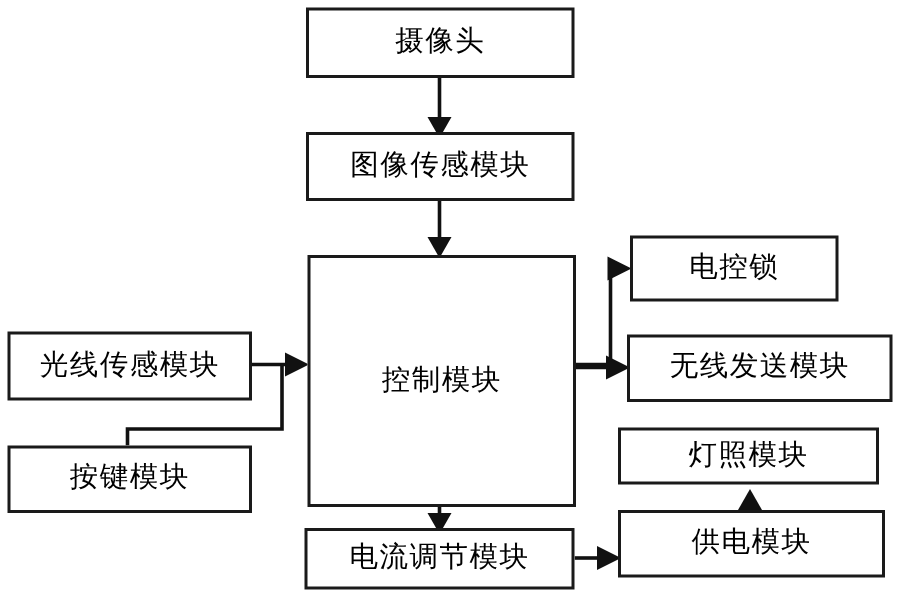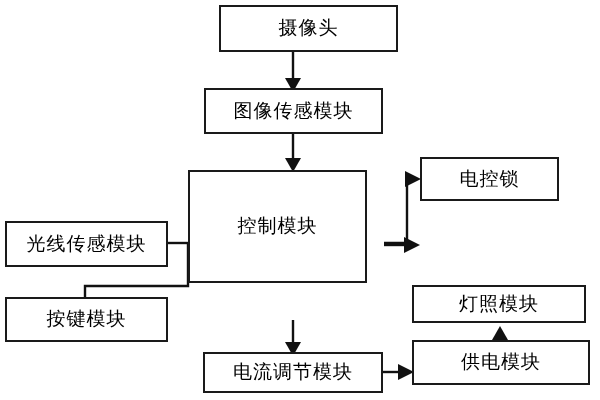--- a/index.html
+++ b/index.html
@@ -98,44 +98,47 @@
       <line x1="383" y1="372" x2="400" y2="372"></line>
       <polygon points="398,364 398,380 414,372"></polygon>
     </g>
 
     <g>
       <line x1="500" y1="350" x2="500" y2="338"></line>
       <polygon points="492,340 508,340 500,326"></polygon>
     </g>
   </svg>
 
-  <div class="node" style="left:204px; top:5px; width:179px; height:47px;margin-left:15px;">
+  <div class="node" style="left:204px; top:5px; width:179px; height:47px;">
     <span class="node-label">摄像头</span>
   </div>
 
   <div class="node" style="left:204px; top:88px; width:179px; height:46px;justify-content:center;">
     <span class="node-label">图像传感模块</span>
   </div>
 
-  <div class="node" style="left:188px; top:170px; width:179px; height:113px;text-align:center;">
+  <div class="node" style="left:205px; top:170px; width:179px; height:168px;text-align:center;">
     <span class="node-label">控制模块</span>
   </div>
 
   <div class="node" style="left:5px; top:221px; width:163px; height:46px;">
     <span class="node-label">光线传感模块</span>
   </div>
 
   <div class="node" style="left:5px; top:297px; width:163px; height:45px;">
     <span class="node-label">按键模块</span>
   </div>
 
   <div class="node" style="left:420px; top:157px; width:139px; height:44px;">
     <span class="node-label">电控锁</span>
   </div>
 
+  <div class="node" style="left:418px; top:223px; width:177px; height:45px;">
+    <span class="node-label">无线发送模块</span>
+  </div>
 
   <div class="node" style="left:412px; top:285px; width:174px; height:38px;">
     <span class="node-label">灯照模块</span>
   </div>
 
   <div class="node" style="left:412px; top:340px; width:178px; height:45px;">
     <span class="node-label">供电模块</span>
   </div>
 
   <div class="node" style="left:203px; top:352px; width:180px; height:41px;align-items:center;">

